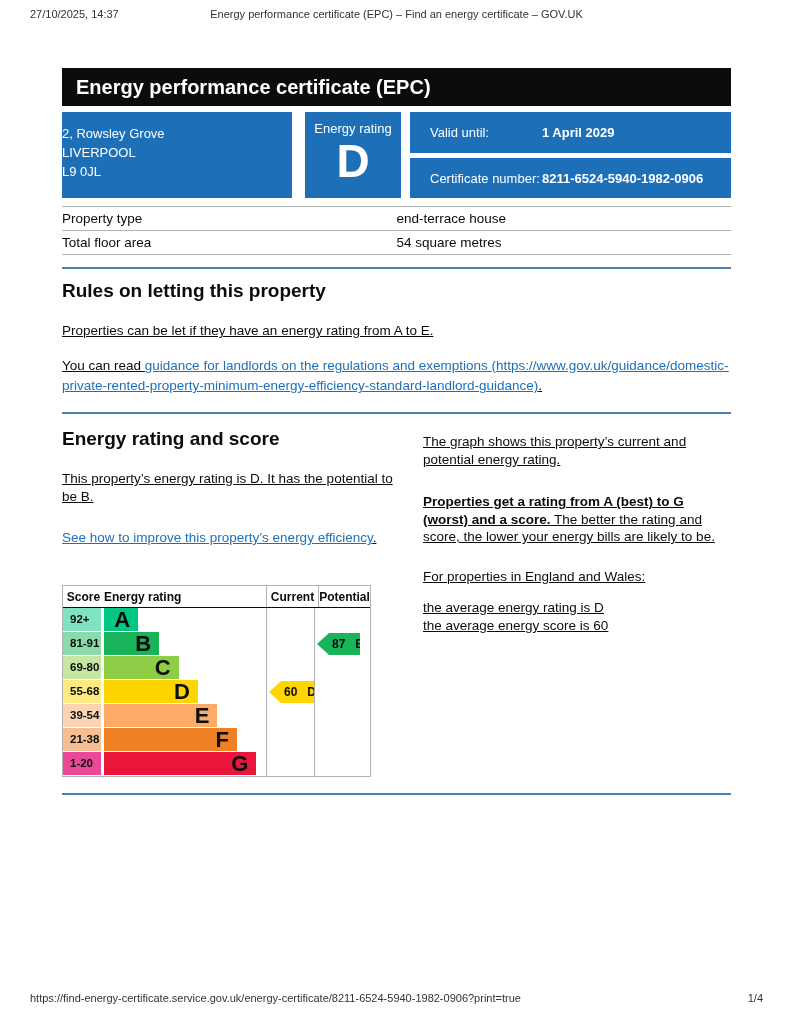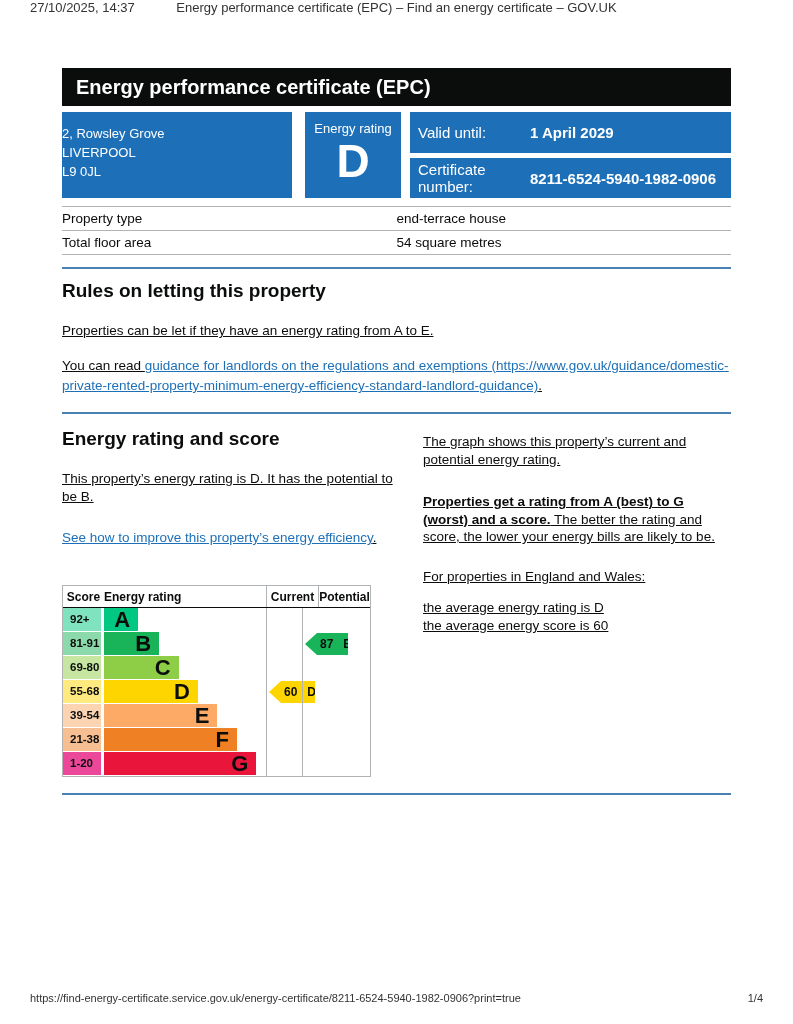--- a/index.html
+++ b/index.html
@@ -2,21 +2,21 @@
 <html><head>
 <meta charset="utf-8">
 <style>
   * { margin:0; padding:0; box-sizing:border-box; }
   html,body { background:#fff; }
   .page {
     position:relative; width:793px; height:1024px; background:#fff;
     font-family:"Liberation Sans", sans-serif; color:#0b0c0c; overflow:hidden;
   }
   
-  .print-header { position:absolute; top:0; left:30px; right:30px; height:16px; font-size:13px; color:#333; }
+  .print-header { position:absolute; top:8px; left:30px; right:30px; height:16px; font-size:11px; color:#333; }
   .print-header .ph-date { position:absolute; left:0; top:0; }
   .print-header .ph-title { position:absolute; left:0; right:0; top:0; text-align:center; }
   .print-footer { position:absolute; top:992px; left:30px; right:30px; height:16px; font-size:11px; color:#333; }
   .print-footer .pf-url { position:absolute; left:0; top:0; }
   .print-footer .pf-page { position:absolute; right:0; top:0; }
 
   .content { position:absolute; left:62px; width:669px; top:0; }
 
   .banner {
     position:absolute; top:68px; left:0; width:669px; height:38px;
@@ -24,21 +24,21 @@
     line-height:38px; padding-left:14px;
   }
 
   .summary-row { position:absolute; top:112px; left:0; width:669px; height:86px; display:flex; }
   .blue-box { background:#1d70b8; color:#fff; }
   .address-box { width:230px; margin-right:13px; padding:13px 0; font-size:13px; line-height:1.45; }
   .rating-box { width:96px; margin-right:9px; text-align:center; padding-top:9px; }
   .rating-box .rating-label { font-size:13px; }
   .rating-box .rating-letter { font-size:46px; font-weight:bold; line-height:1.1; }
   .validity-col { flex:1; display:flex; flex-direction:column; }
-  .kv-box { display:flex; align-items:center; padding-left:8px; font-size:15px; }
+  .kv-box { display:flex; align-items:center; padding-left:20px; font-size:13px; }
   .valid-box { height:41px; margin-bottom:5px; }
   .cert-box { height:40px; }
   .kv-box .kv-label { width:112px; flex:none; }
   .kv-box .kv-value { font-weight:bold; }
 
   .prop-table { position:absolute; top:206px; left:0; width:669px; border-collapse:collapse; font-size:13.5px; }
   .prop-table td { border-top:1px solid #b1b4b6; border-bottom:1px solid #b1b4b6; padding:4px 0 4px 0; height:23px; }
   .prop-table td.val { width:50%; }
 
   .blue-divider { position:absolute; left:0; width:669px; height:2px; background:#4a80b2; }
@@ -72,21 +72,21 @@
   .ch-current, .ch-potential { width:52px; flex:none; text-align:center; border-left:1px solid #b1b4b6; align-self:stretch; line-height:22px; white-space:nowrap; }
   .chart-body { position:relative; height:168px; }
   .bands-area { position:absolute; left:0; top:0; bottom:0; right:104px; }
   .band-row { display:flex; height:24px; }
   .score-cell { width:38px; flex:none; height:23px; font-size:11.5px; font-weight:bold; line-height:23px; padding-left:7px; }
   .bar-wrap { flex:1; padding-left:3px; }
   .band-bar { height:23px; display:flex; align-items:center; justify-content:flex-end; padding-right:8px; }
   .band-letter { font-size:22px; font-weight:bold; line-height:1; color:#0b0c0c; }
   .arrow-col { position:absolute; top:0; bottom:0; width:52px; border-left:1px solid #b1b4b6; }
   .current-col { right:52px; }
-  .potential-col { right:16px; }
+  .potential-col { right:4px; }
   .epc-arrow {
     position:absolute; left:2px; height:22px; display:flex; align-items:center;
     padding-left:15px; font-size:12px; font-weight:bold; color:#0b0c0c;
     clip-path:polygon(0 50%, 12px 0, 100% 0, 100% 100%, 12px 100%);
   }
   .epc-arrow .arr-letter { margin-left:10px; }
   .arrow-current { width:46px; }
   .arrow-potential { width:43px; }
 </style>
 </head>

